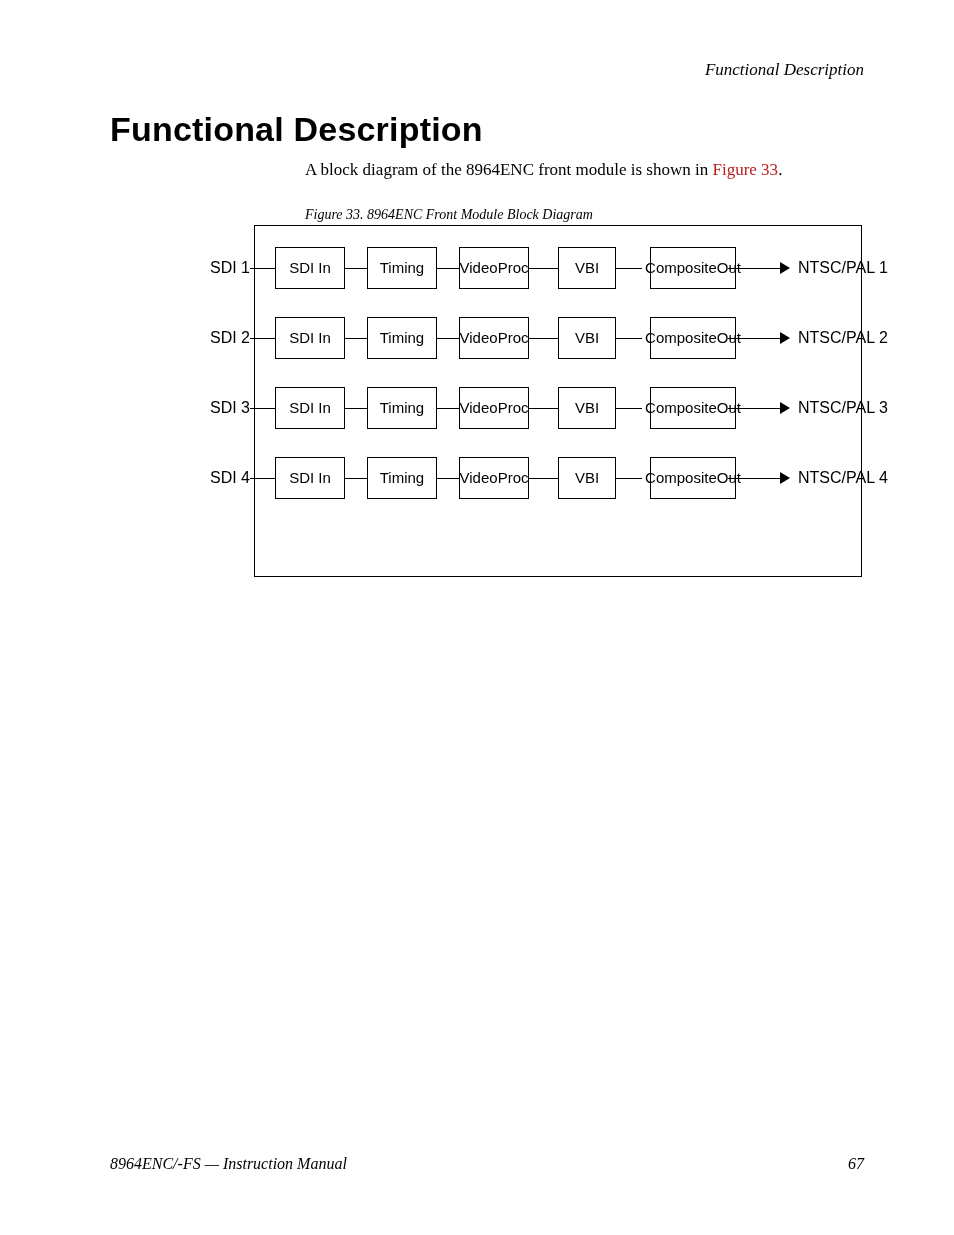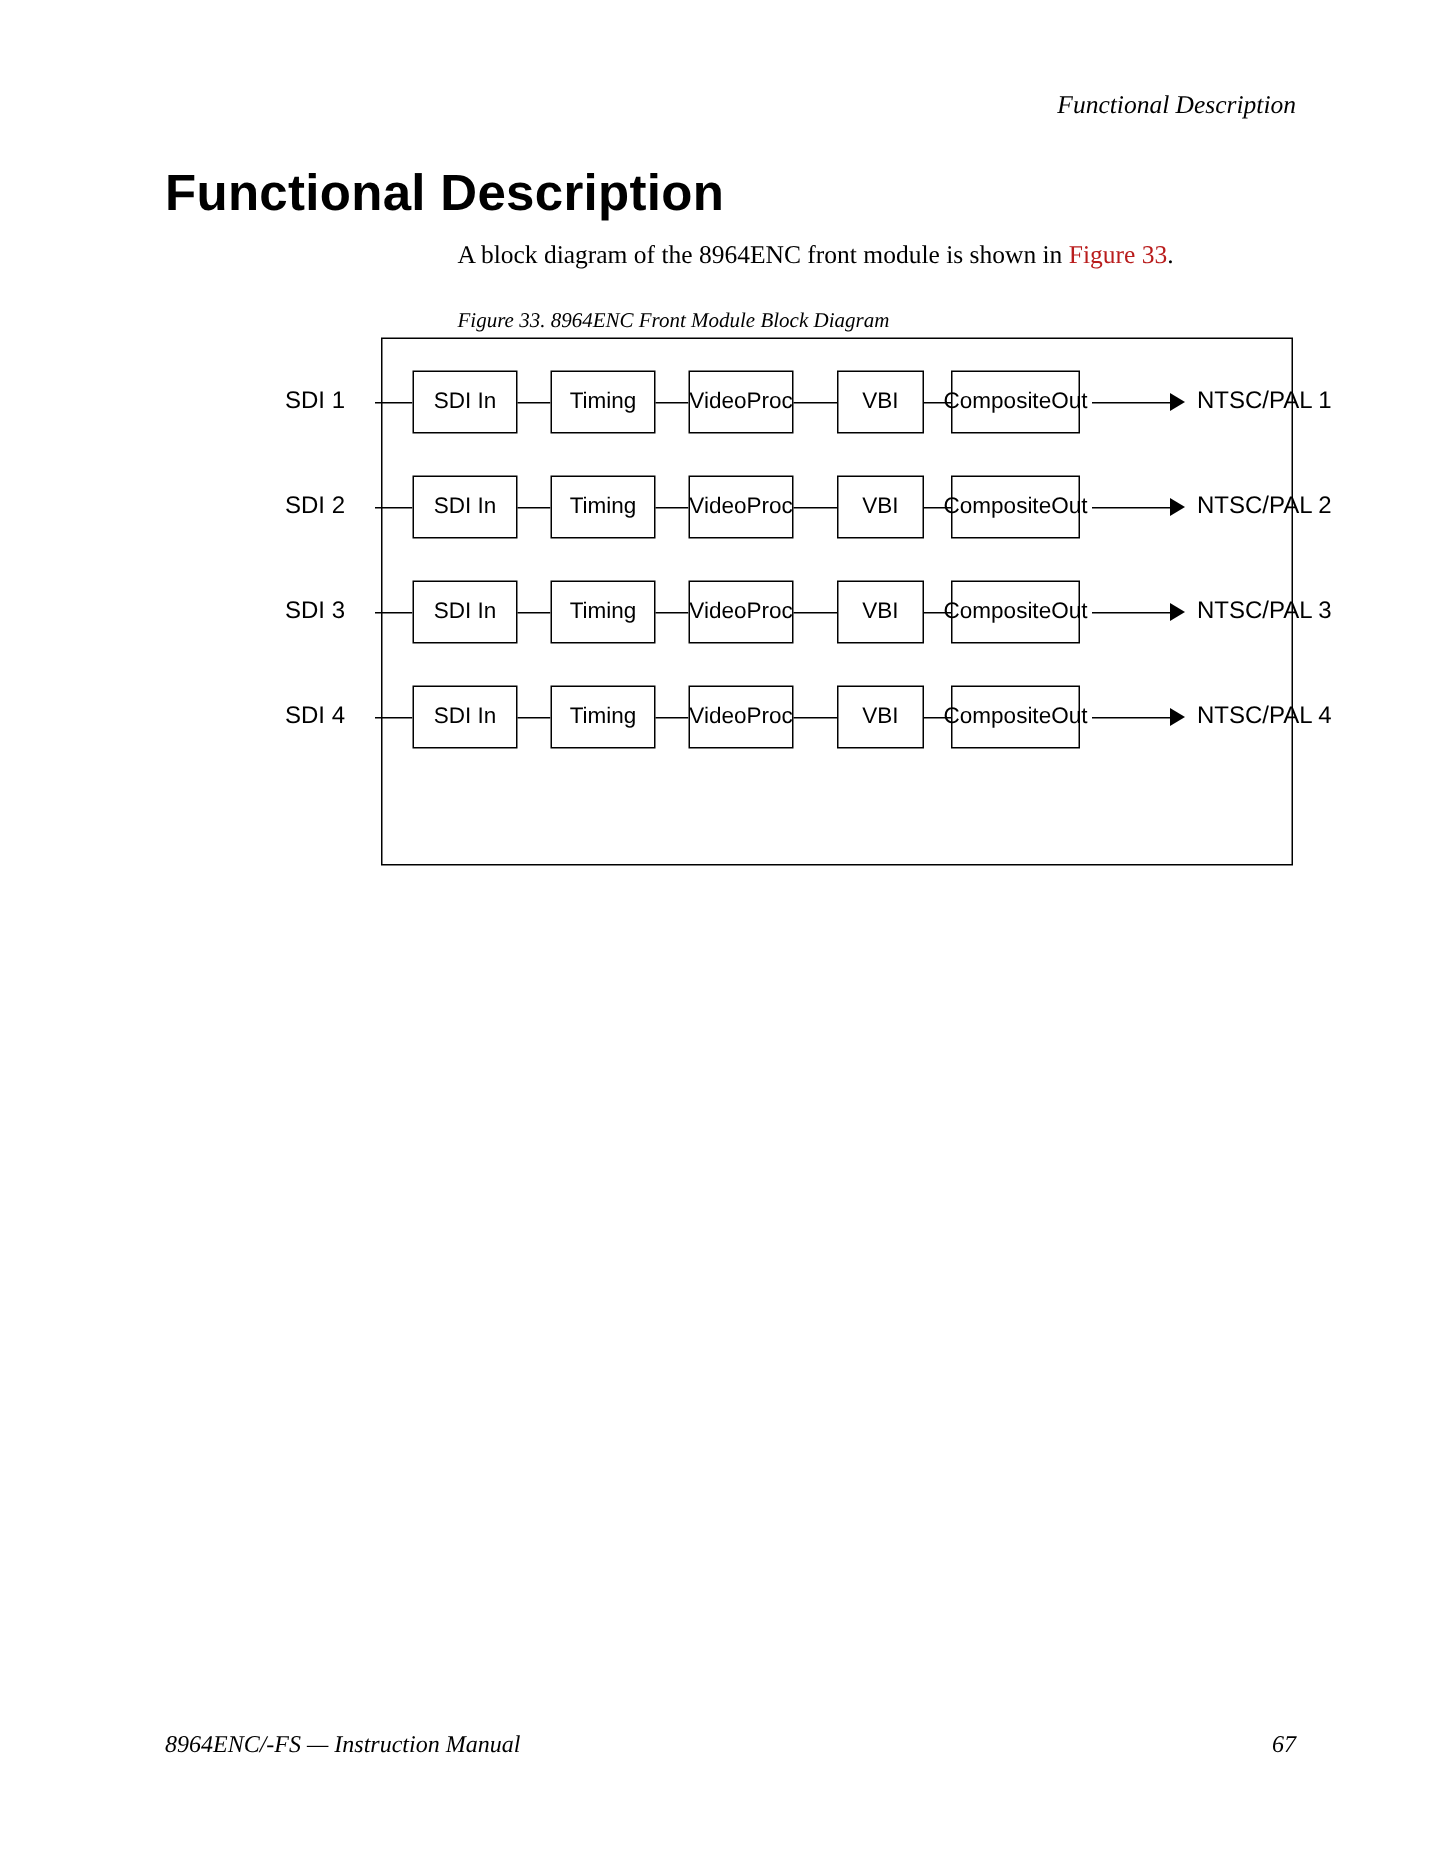--- a/index.html
+++ b/index.html
@@ -6,30 +6,30 @@
   html, body { width: 954px; height: 1235px; background: #fff; font-family: "Helvetica Neue", Helvetica, Arial, sans-serif; color: #000; }
   .page { position: relative; width: 954px; height: 1235px; border-radius: 23px; }
   .running-head { position: absolute; top: 60px; right: 90px; font-style: italic; font-family: Georgia, "Times New Roman", serif; font-size: 17px; }
   .title { position: absolute; top: 110px; left: 110px; font-size: 34px; font-weight: 700; letter-spacing: 0.2px; font-stretch: condensed; }
   .intro { position: absolute; top: 160px; left: 305px; font-family: Georgia, "Times New Roman", serif; font-size: 17px; }
   .intro .figref { color: #b91c1c; }
   .fig-caption { position: absolute; top: 207px; left: 305px; font-family: Georgia, "Times New Roman", serif; font-style: italic; font-size: 14px; }
   .diagram { position: absolute; top: 225px; left: 130px; width: 740px; height: 360px; }
   .module-frame { position: absolute; left: 124px; top: 0; width: 608px; height: 352px; border: 1.5px solid #000; }
   .row { position: absolute; left: 0; width: 100%; height: 42px; }
-  .row .in-label { position: absolute; left: 60px; top: 12px; font-size: 16px; text-align: left; width: 60px; }
+  .row .in-label { position: absolute; left: 60px; top: 12px; font-size: 16px; text-align: right; width: 60px; }
   .row .out-label { position: absolute; left: 668px; top: 12px; font-size: 16px; width: 90px; text-align: left; white-space: nowrap; }
   .row .line-in { position: absolute; left: 120px; top: 21px; width: 25px; height: 0; border-top: 1.5px solid #000; }
   .row .box { position: absolute; top: 0; height: 42px; border: 1.5px solid #000; background: #fff; display: flex; align-items: center; justify-content: center; font-size: 15px; text-align: right; line-height: 1.05; }
   .row .box.two-line { flex-direction: row; }
   .row .b1 { left: 145px; width: 70px; }
   .row .b2 { left: 237px; width: 70px; }
   .row .b3 { left: 329px; width: 70px; }
   .row .b4 { left: 428px; width: 58px; }
-  .row .b5 { left: 504px; width: 86px; }
+  .row .b5 { left: 520px; width: 86px; }
   .row .conn { position: absolute; top: 21px; height: 0; border-top: 1.5px solid #000; }
   .row .c12 { left: 215px; width: 22px; }
   .row .c23 { left: 307px; width: 22px; }
   .row .c34 { left: 399px; width: 29px; }
   .row .c45 { left: 486px; width: 26px; }
   .row .cout { left: 598px; width: 57px; }
   .row .arrow-out { position: absolute; left: 650px; top: 15px; }
   .ref-row { position: absolute; left: 0; width: 100%; height: 42px; }
   .ref-label { position: absolute; left: 0; top: 4px; width: 120px; font-size: 16px; text-align: right; line-height: 1.05; }
   .ref-line { position: absolute; left: 120px; top: 21px; width: 25px; height: 0; border-top: 1.5px solid #000; }

